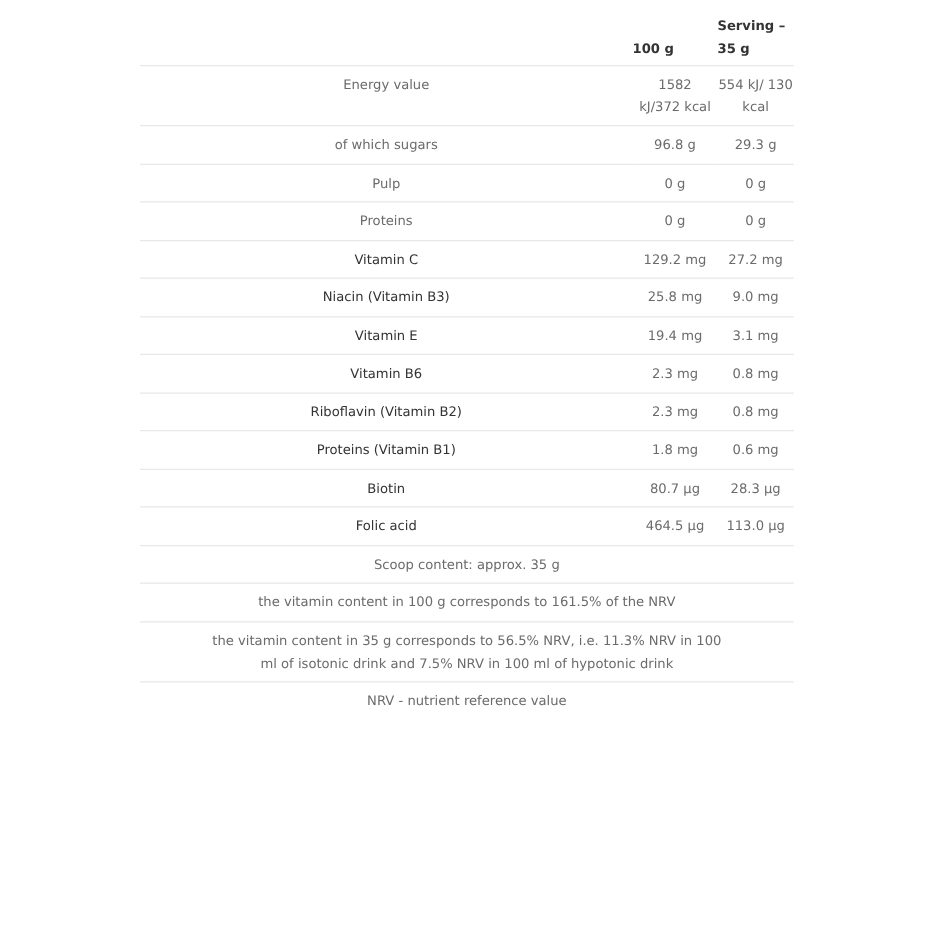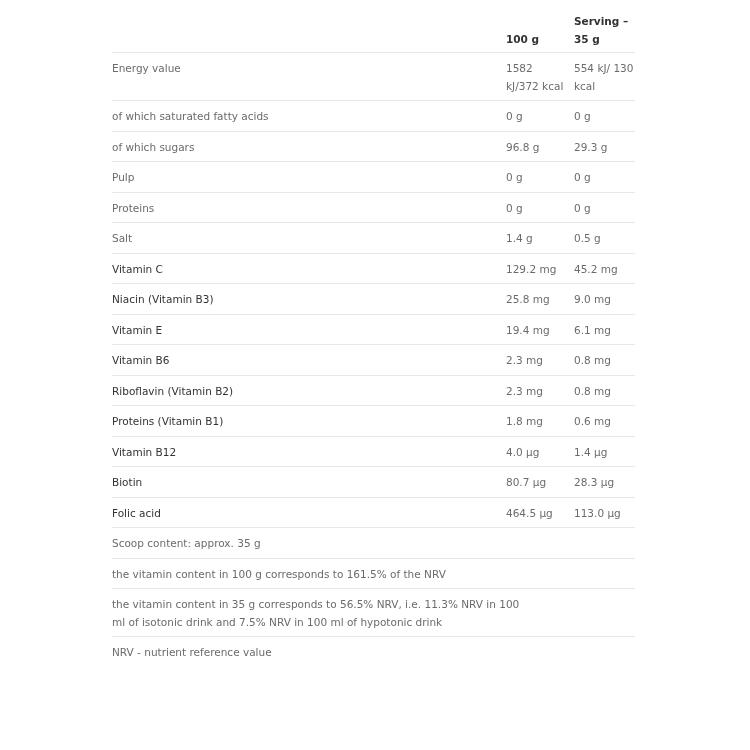--- a/index.html
+++ b/index.html
@@ -42,20 +42,21 @@
       font-weight: bold;
       height: 45px;
       padding-top: 3px;
       vertical-align: bottom;
       padding-bottom: 4px;
     }
     tbody td {
       height: 30.5px;
       padding-top: 6px;
       box-sizing: border-box;
+      text-align: center;
     }
     tbody tr.tall td { height: 48px; padding-top: 6px; }
     td.bold { color: #333333; font-weight: normal; }
     td.note { color: #6b6b6b; }
     tr.note-tall td { height: 48px; padding-top: 6px; }
     tr.last td { border-bottom: none; }
     .hdr-line { display: block; }
   </style>
 </head>
 <body>
@@ -86,78 +87,63 @@
           <span class="hdr-line">1582</span>
           <span class="hdr-line">kJ/372 kcal</span>
         </td>
         <td>
           <span class="hdr-line">554 kJ/ 130</span>
           <span class="hdr-line">kcal</span>
         </td>
       </tr>
 
       <tr>
-          <td>of which saturated fatty acids</td>
-          <td>0 g</td>
-          <td>0 g</td>
-        </tr>
-      <tr>
           <td>of which sugars</td>
           <td>96.8 g</td>
           <td>29.3 g</td>
         </tr>
       <tr>
           <td>Pulp</td>
           <td>0 g</td>
           <td>0 g</td>
         </tr>
       <tr>
           <td>Proteins</td>
           <td>0 g</td>
           <td>0 g</td>
         </tr>
       <tr>
-          <td>Salt</td>
-          <td>1.4 g</td>
-          <td>0.5 g</td>
-        </tr>
-      <tr>
           <td class="bold">Vitamin C</td>
           <td>129.2 mg</td>
-          <td>45.2 mg</td>
+          <td>27.2 mg</td>
         </tr>
       <tr>
           <td class="bold">Niacin (Vitamin B3)</td>
           <td>25.8 mg</td>
           <td>9.0 mg</td>
         </tr>
       <tr>
           <td class="bold">Vitamin E</td>
           <td>19.4 mg</td>
-          <td>6.1 mg</td>
+          <td>3.1 mg</td>
         </tr>
       <tr>
           <td class="bold">Vitamin B6</td>
           <td>2.3 mg</td>
           <td>0.8 mg</td>
         </tr>
       <tr>
           <td class="bold">Riboflavin (Vitamin B2)</td>
           <td>2.3 mg</td>
           <td>0.8 mg</td>
         </tr>
       <tr>
           <td class="bold">Proteins (Vitamin B1)</td>
           <td>1.8 mg</td>
           <td>0.6 mg</td>
-        </tr>
-      <tr>
-          <td class="bold">Vitamin B12</td>
-          <td>4.0 µg</td>
-          <td>1.4 µg</td>
         </tr>
       <tr>
           <td class="bold">Biotin</td>
           <td>80.7 µg</td>
           <td>28.3 µg</td>
         </tr>
       <tr>
           <td class="bold">Folic acid</td>
           <td>464.5 µg</td>
           <td>113.0 µg</td>

